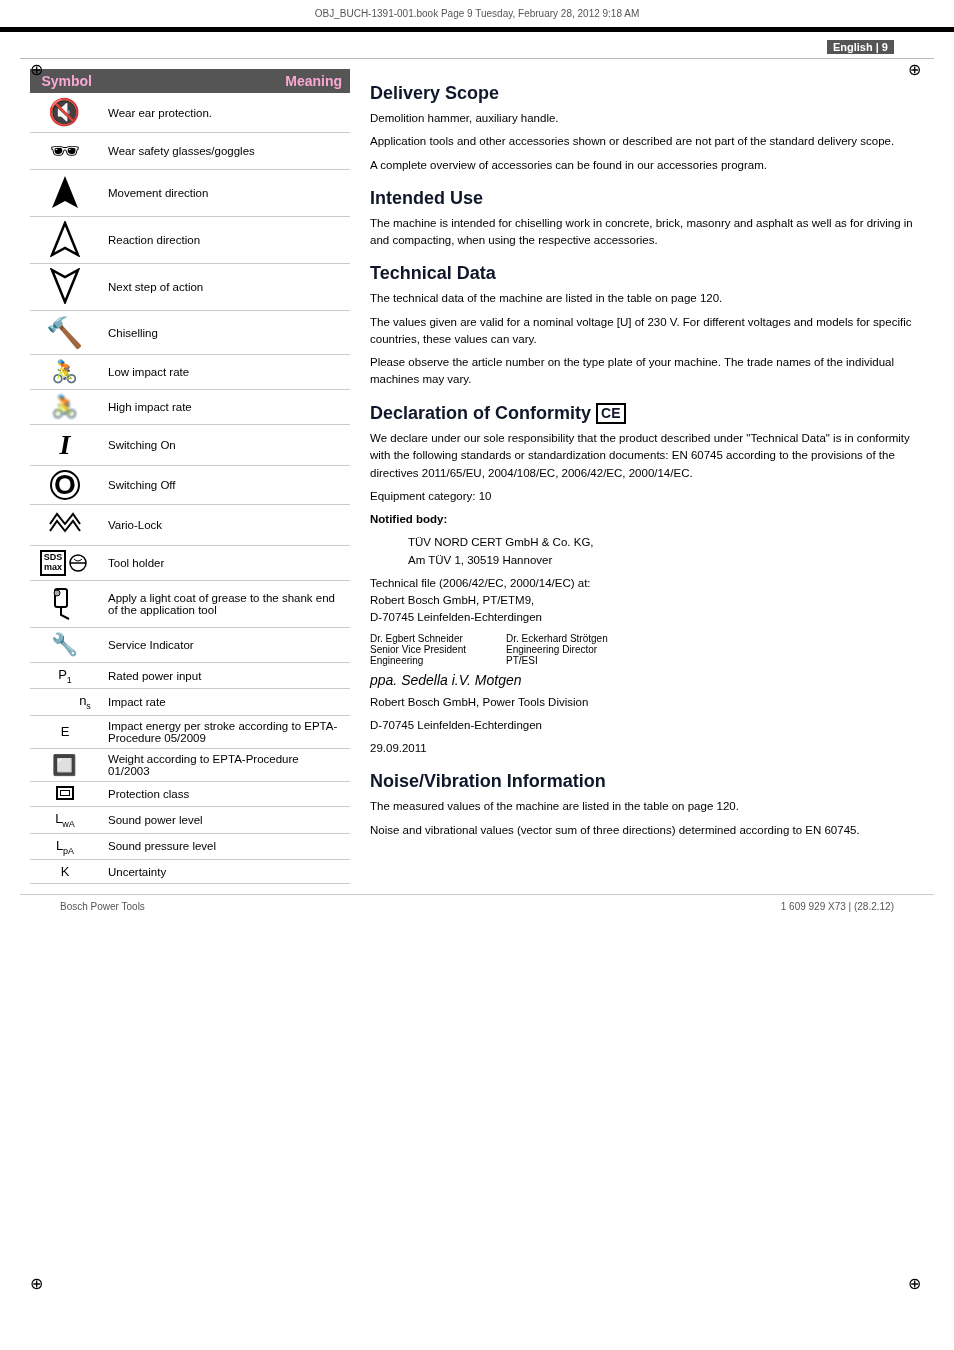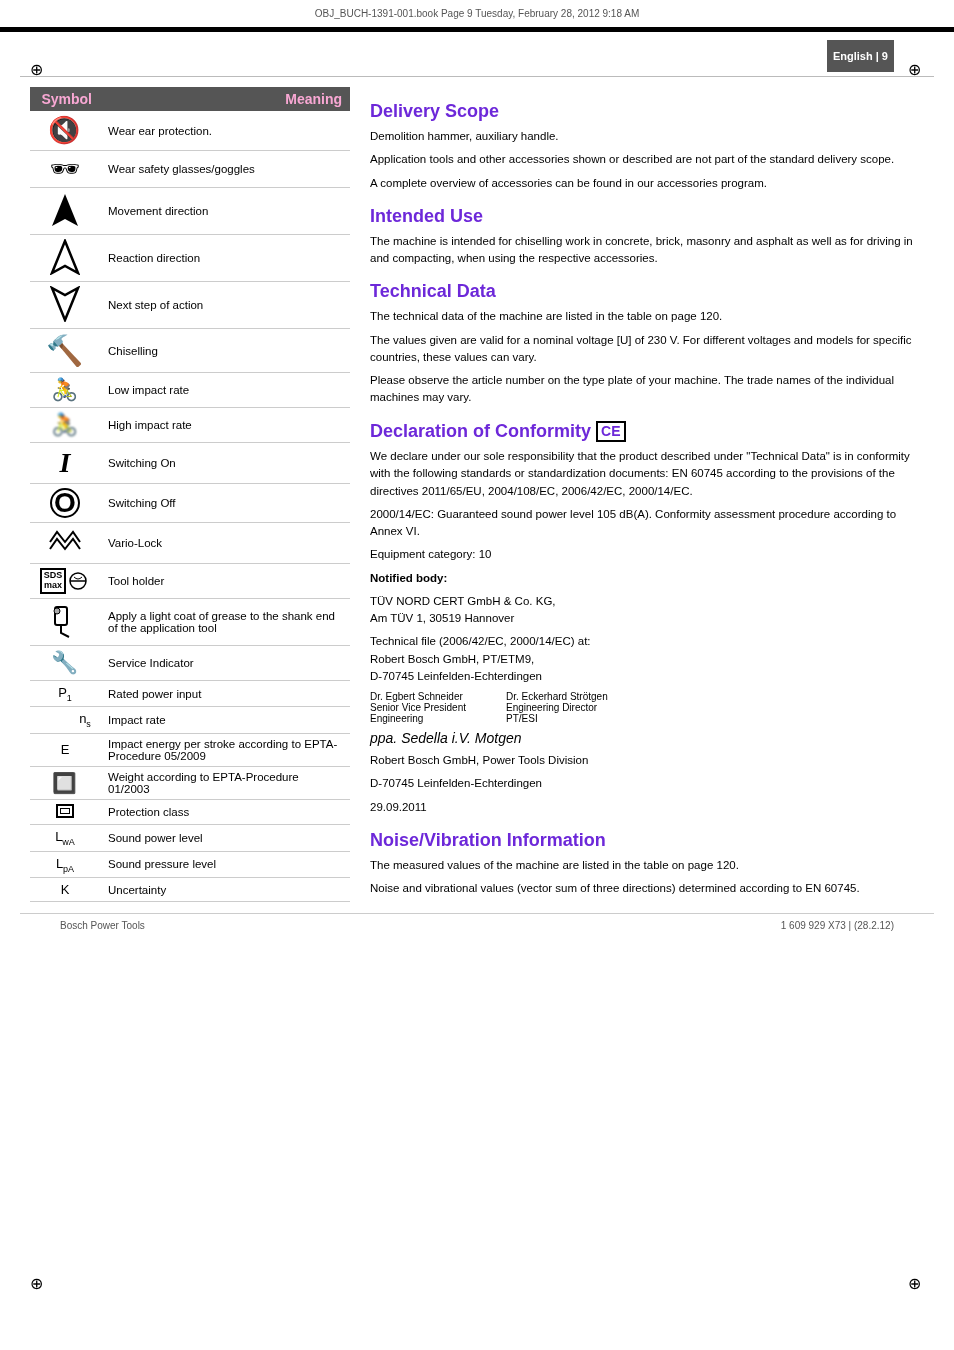--- a/index.html
+++ b/index.html
@@ -44,21 +44,21 @@
       font-size: 10px;
       color: #666;
       border-bottom: 1px solid #bbb;
       margin: 0 20px;
     }
 
     
     .lang-badge {
       background: #555;
       color: #fff;
-      padding: 10px 6px;
+      padding: 1px 6px;
       font-size: 11px;
       font-weight: bold;
     }
 
     
     .main-content {
       display: flex;
       margin: 10px 30px;
       gap: 20px;
     }
@@ -102,21 +102,21 @@
     .symbol-table .meaning-cell {
       font-size: 11.5px;
     }
 
     
     .section-title {
       font-size: 18px;
       font-weight: bold;
       margin-top: 14px;
       margin-bottom: 6px;
-      color: #6d28d9;
+      color: #0f172a;
     }
 
     .section-body {
       font-size: 11.5px;
       line-height: 1.5;
       margin-bottom: 6px;
     }
 
     
     .ce-mark {
@@ -468,26 +468,25 @@
     <h2 class="section-title">Technical Data</h2>
     <p class="section-body">The technical data of the machine are listed in the table on page 120.</p>
     <p class="section-body">The values given are valid for a nominal voltage [U] of 230 V. For different voltages and models for specific countries, these values can vary.</p>
     <p class="section-body">Please observe the article number on the type plate of your machine. The trade names of the individual machines may vary.</p>
 
     <h2 class="section-title">
       <span>Declaration of Conformity</span>
       <span class="ce-mark">CE</span>
     </h2>
     <p class="section-body">We declare under our sole responsibility that the product described under "Technical Data" is in conformity with the following standards or standardization documents: EN 60745 according to the provisions of the directives 2011/65/EU, 2004/108/EC, 2006/42/EC, 2000/14/EC.</p>
-    <p class="section-body">2000/14/EC: Guaranteed sound power level 105 dB(A). Conformity assessment procedure according to Annex VI.</p>
     <p class="section-body">Equipment category: 10</p>
     <p class="section-body">
       <strong>Notified body:</strong>
     </p>
-    <p class="section-body" style="white-space:pre-line;">TÜV NORD CERT GmbH &amp; Co. KG,
+    <p class="section-body" style="white-space:pre-line;margin-left:38px;">TÜV NORD CERT GmbH &amp; Co. KG,
 Am TÜV 1, 30519 Hannover</p>
     <p class="section-body" style="white-space:pre-line;">Technical file (2006/42/EC, 2000/14/EC) at:
 Robert Bosch GmbH, PT/ETM9,
 D-70745 Leinfelden-Echterdingen</p>
 
     <div class="decl-persons">
       <div>
         <div>Dr. Egbert Schneider</div>
         <div>Senior Vice President</div>
         <div>Engineering</div>

